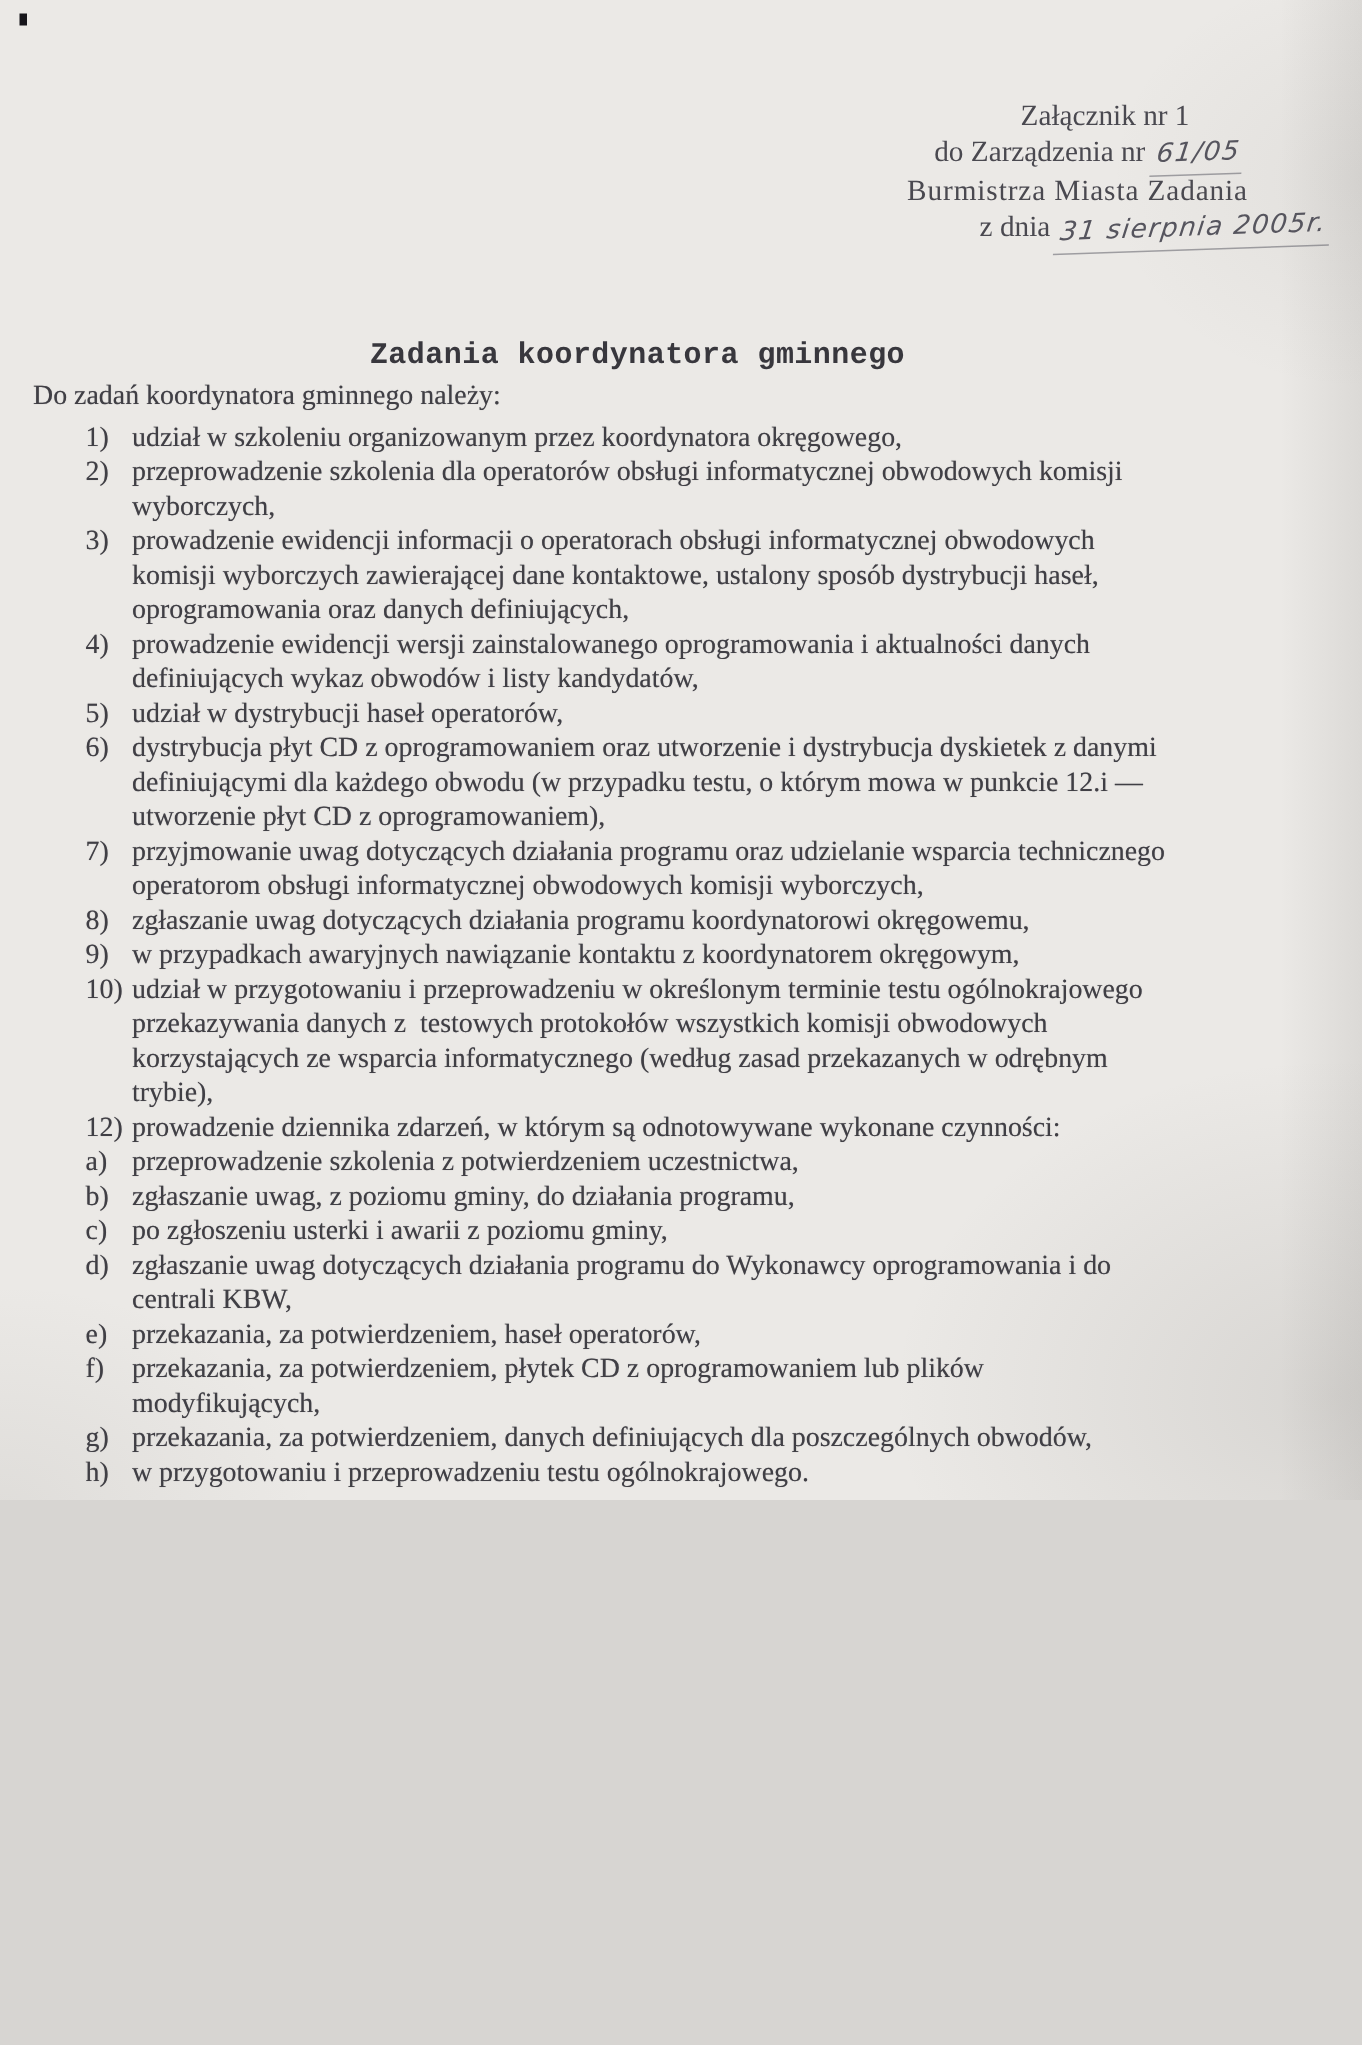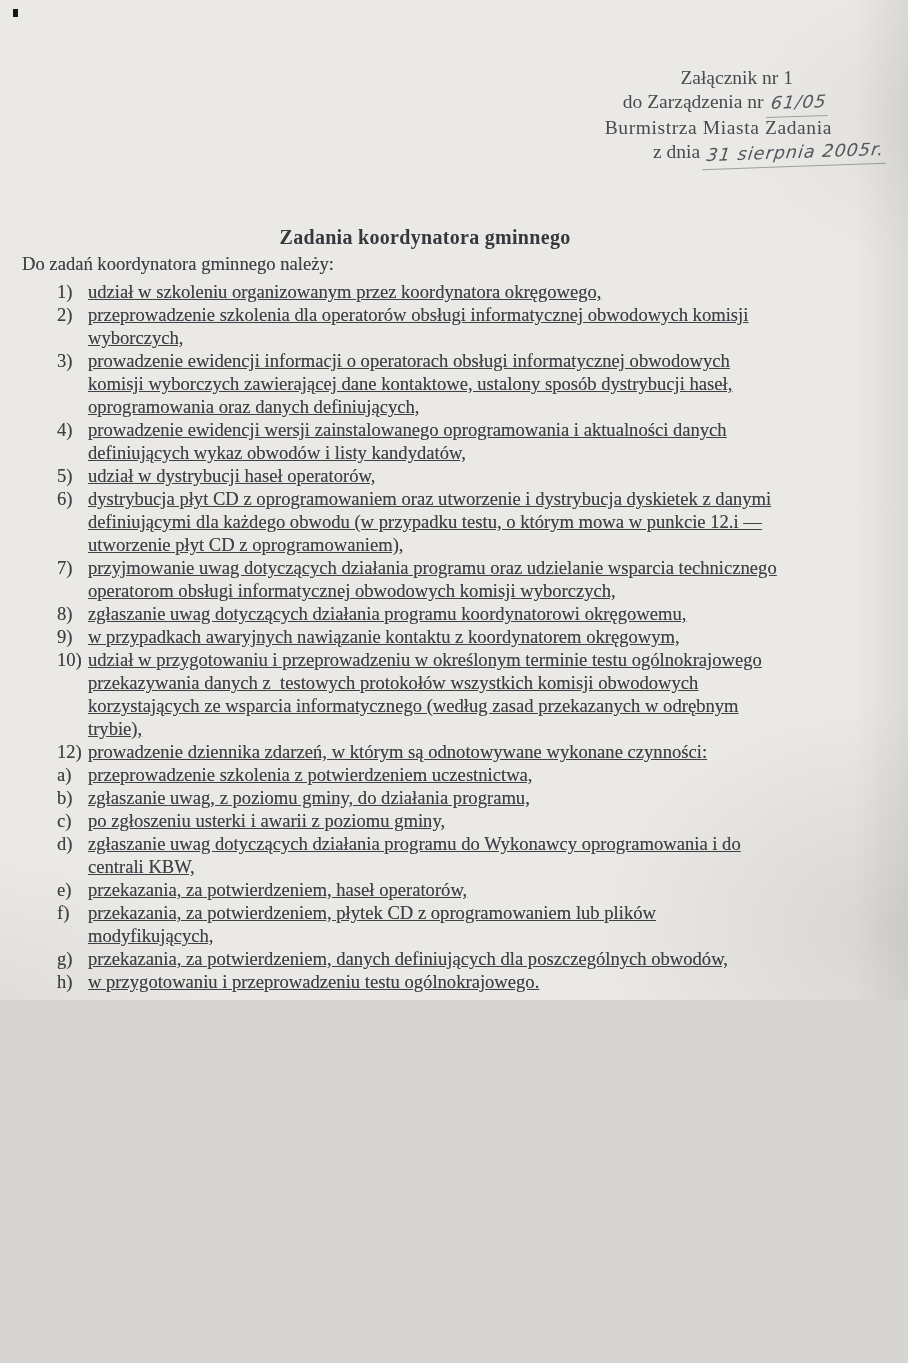--- a/index.html
+++ b/index.html
@@ -59,34 +59,35 @@
   .doc-title {
     position: absolute;
     top: 226px;
     left: 0;
     width: 850px;
     text-align: center;
     font-weight: bold;
     font-size: 20px;
     letter-spacing: 0.3px;
     color: #38373d;
+    font-family: Liberation Mono, monospace;
   }
 
   
   .content {
     position: absolute;
     left: 22px;
     top: 252px;
     width: 840px;
     font-size: 18.6px;
     line-height: 23px;
     text-shadow: 0 0 0.5px rgba(64,63,69,0.55);
   }
   .intro { margin-bottom: 5px; }
-  .item { padding-left: 66px; text-indent: -31px; text-decoration: underline; }
+  .item { padding-left: 66px; text-indent: -31px; }
   .item .marker { display: inline-block; min-width: 31px; text-indent: 0; }
   .item .itext { white-space: pre-wrap; }
 
   
   .sig-block {
     position: absolute;
     left: 560px;
     top: 1176px;
     width: 262px;
     text-align: right;

